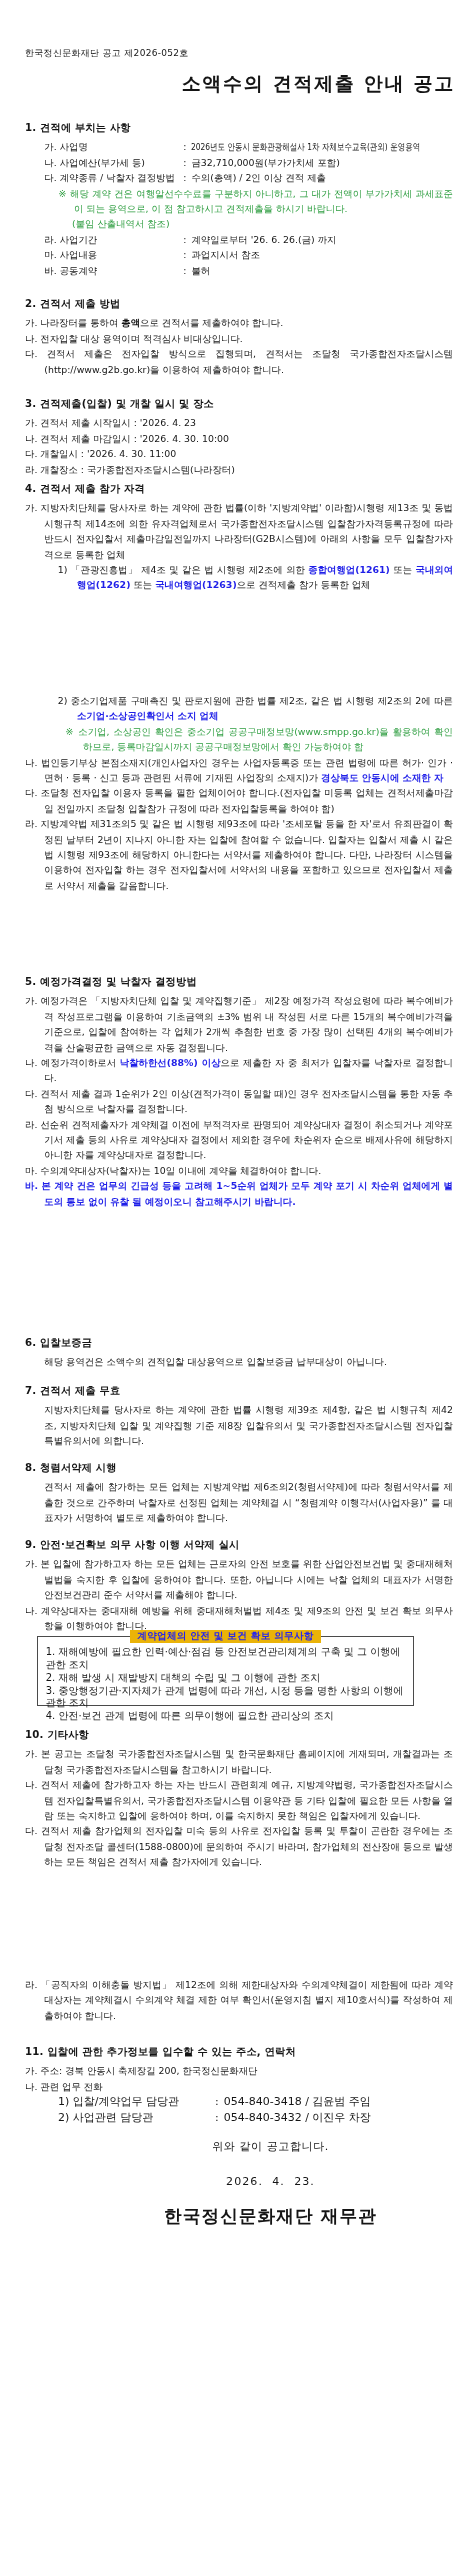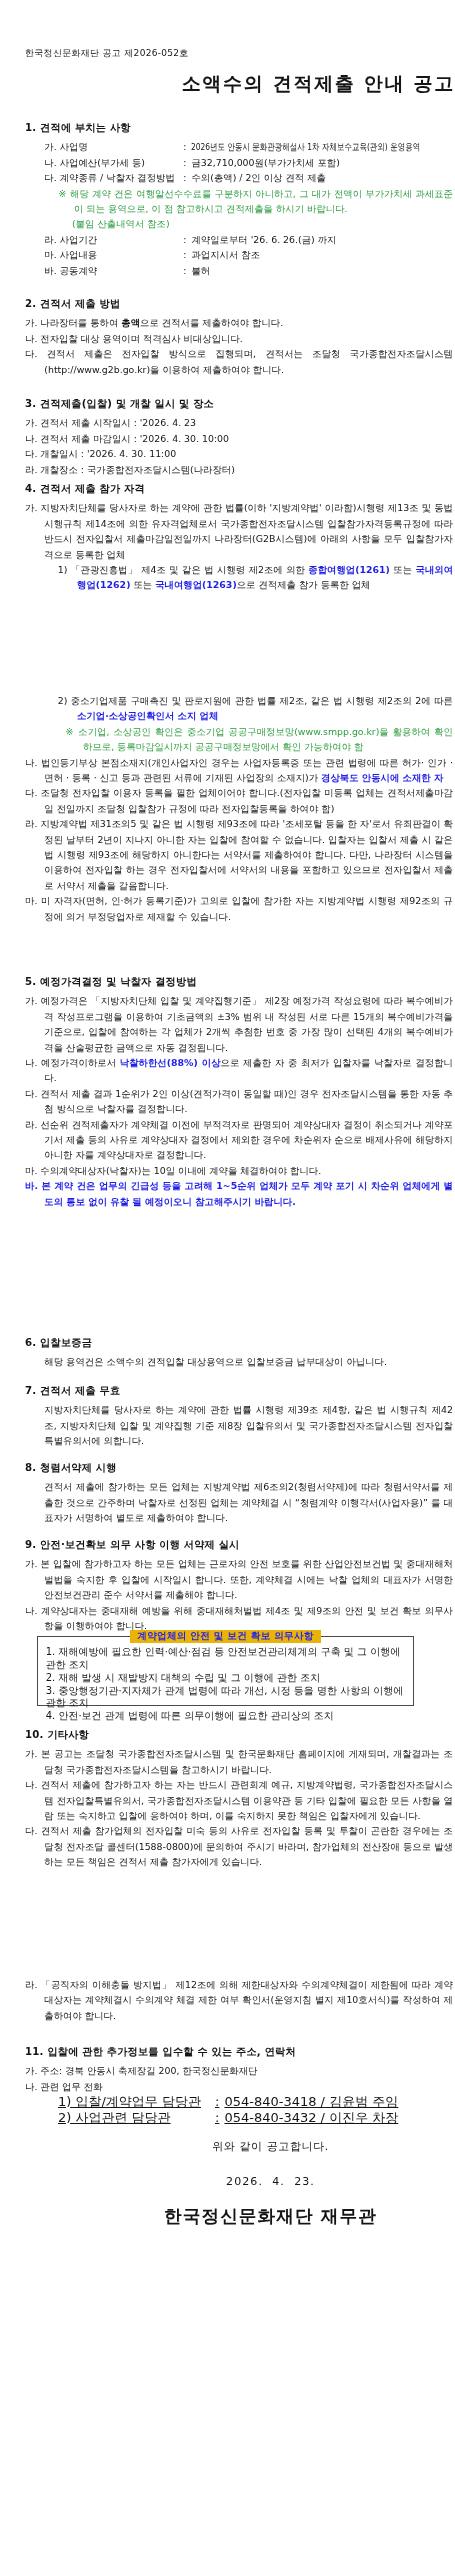--- a/index.html
+++ b/index.html
@@ -25,21 +25,21 @@
   .note2 { font-size:9.4px; line-height:15.4px; text-align:justify; padding-left:58px; text-indent:-17.6px; margin:0; }
   .green { color:#2f9e41; }
   .blue  { color:#1f1fe8; font-weight:bold; }
   .blue-item { color:#1f1fe8; font-weight:bold; }
   .bold { font-weight:bold; }
   .row { display:flex; font-size:9.4px; line-height:15.4px; padding-left:19.3px; }
   .row-label { width:139px; flex:none; }
   .row-sep { flex:none; margin-right:5px; }
   .row-val { flex:1; white-space:nowrap; }
   .squeeze { display:inline-block; transform:scaleX(0.80); transform-origin:0 50%; white-space:nowrap; }
-  .prow { display:flex; font-size:13px; line-height:15.4px; padding-left:33px;text-decoration:underline; }
+  .prow { display:flex; font-size:11px; line-height:15.4px; padding-left:33px; }
   .prow-label { width:157px; flex:none; }
   .safety-box {
     left:37px; top:1636px; width:377px; height:70px;
     border:1.1px solid #4a4a4a; box-sizing:border-box;
   }
   .safety-title { position:absolute; top:-7.2px; left:0; right:0; text-align:center; }
   .safety-title span {
     display:inline-block; background:#eab308; padding:0 7.7px;
     color:#2424ef; font-weight:bold; font-size:9.6px; letter-spacing:0.3px;
   }
@@ -114,21 +114,20 @@
   <div class="item">가. 지방자치단체를 당사자로 하는 계약에 관한 법률(이하 '지방계약법' 이라함)시행령 제13조 및 동법 시행규칙 제14조에 의한 유자격업체로서 국가종합전자조달시스템 입찰참가자격등록규정에 따라 반드시 전자입찰서 제출마감일전일까지 나라장터(G2B시스템)에 아래의 사항을 모두 입찰참가자격으로 등록한 업체</div>
   <div class="sub"><span>1) 「관광진흥법」 제4조 및 같은 법 시행령 제2조에 의한 </span><span class="blue">종합여행업(1261)</span><span> 또는 </span><span class="blue">국내외여행업(1262)</span><span> 또는 </span><span class="blue">국내여행업(1263)</span><span>으로 견적제출 참가 등록한 업체</span></div>
 </div>
 
 <div class="abs sec" style="top:693px">
   <div class="sub"><span>2) 중소기업제품 구매촉진 및 판로지원에 관한 법률 제2조, 같은 법 시행령 제2조의 2에 따른 </span><span class="blue">소기업·소상공인확인서 소지 업체</span></div>
   <div class="note2 green">※ 소기업, 소상공인 확인은 중소기업 공공구매정보망(www.smpp.go.kr)을 활용하여 확인하므로, 등록마감일시까지 공공구매정보망에서 확인 가능하여야 함</div>
   <div class="item"><span>나. 법인등기부상 본점소재지(개인사업자인 경우는 사업자등록증 또는 관련 법령에 따른 허가· 인가 · 면허 · 등록 · 신고 등과 관련된 서류에 기재된 사업장의 소재지)가 </span><span class="blue">경상북도 안동시에 소재한 자</span></div>
   <div class="item">다. 조달청 전자입찰 이용자 등록을 필한 업체이어야 합니다.(전자입찰 미등록 업체는 견적서제출마감일 전일까지 조달청 입찰참가 규정에 따라 전자입찰등록을 하여야 함)</div>
   <div class="item">라. 지방계약법 제31조의5 및 같은 법 시행령 제93조에 따라 '조세포탈 등을 한 자'로서 유죄판결이 확정된 날부터 2년이 지나지 아니한 자는 입찰에 참여할 수 없습니다. 입찰자는 입찰서 제출 시 같은 법 시행령 제93조에 해당하지 아니한다는 서약서를 제출하여야 합니다. 다만, 나라장터 시스템을 이용하여 전자입찰 하는 경우 전자입찰서에 서약서의 내용을 포함하고 있으므로 전자입찰서 제출로 서약서 제출을 갈음합니다.</div>
-  <div class="item">마. 미 자격자(면허, 인·허가 등록기준)가 고의로 입찰에 참가한 자는 지방계약법 시행령 제92조의 규정에 의거 부정당업자로 제재할 수 있습니다.</div>
 </div>
 
 <div class="abs sec" style="top:974px">
   <div class="sec-h">5. 예정가격결정 및 낙찰자 결정방법</div>
   <div class="item">가. 예정가격은 「지방자치단체 입찰 및 계약집행기준」 제2장 예정가격 작성요령에 따라 복수예비가격 작성프로그램을 이용하여 기초금액의 ±3% 범위 내 작성된 서로 다른 15개의 복수예비가격을 기준으로, 입찰에 참여하는 각 업체가 2개씩 추첨한 번호 중 가장 많이 선택된 4개의 복수예비가격을 산술평균한 금액으로 자동 결정됩니다.</div>
   <div class="item"><span>나. 예정가격이하로서 </span><span class="blue">낙찰하한선(88%) 이상</span><span>으로 제출한 자 중 최저가 입찰자를 낙찰자로 결정합니다.</span></div>
   <div class="item">다. 견적서 제출 결과 1순위가 2인 이상(견적가격이 동일할 때)인 경우 전자조달시스템을 통한 자동 추첨 방식으로 낙찰자를 결정합니다.</div>
   <div class="item">라. 선순위 견적제출자가 계약체결 이전에 부적격자로 판명되어 계약상대자 결정이 취소되거나 계약포기서 제출 등의 사유로 계약상대자 결정에서 제외한 경우에 차순위자 순으로 배제사유에 해당하지 아니한 자를 계약상대자로 결정합니다.</div>
   <div class="item">마. 수의계약대상자(낙찰자)는 10일 이내에 계약을 체결하여야 합니다.</div>
   <div class="item blue-item">바. 본 계약 건은 업무의 긴급성 등을 고려해 1~5순위 업체가 모두 계약 포기 시 차순위 업체에게 별도의 통보 없이 유찰 될 예정이오니 참고해주시기 바랍니다.</div>
@@ -144,21 +143,21 @@
   <div class="item" style="text-indent:0">지방자치단체를 당사자로 하는 계약에 관한 법률 시행령 제39조 제4항, 같은 법 시행규칙 제42조, 지방자치단체 입찰 및 계약집행 기준 제8장 입찰유의서 및 국가종합전자조달시스템 전자입찰특별유의서에 의합니다.</div>
 </div>
 
 <div class="abs sec" style="top:1460px">
   <div class="sec-h">8. 청렴서약제 시행</div>
   <div class="item" style="text-indent:0">견적서 제출에 참가하는 모든 업체는 지방계약법 제6조의2(청렴서약제)에 따라 청렴서약서를 제출한 것으로 간주하며 낙찰자로 선정된 업체는 계약체결 시 “청렴계약 이행각서(사업자용)” 를 대표자가 서명하여 별도로 제출하여야 합니다.</div>
 </div>
 
 <div class="abs sec" style="top:1537px">
   <div class="sec-h">9. 안전·보건확보 의무 사항 이행 서약제 실시</div>
-  <div class="item">가. 본 입찰에 참가하고자 하는 모든 업체는 근로자의 안전 보호를 위한 산업안전보건법 및 중대재해처벌법을 숙지한 후 입찰에 시작일시 합니다. 또한, 계약체결 시에는 낙찰 업체의 대표자가 서명한 안전보건관리 준수 서약서를 제출해야 합니다.</div>
+  <div class="item">가. 본 입찰에 참가하고자 하는 모든 업체는 근로자의 안전 보호를 위한 산업안전보건법 및 중대재해처벌법을 숙지한 후 입찰에 응하여야 합니다. 또한, 아닙니다 시에는 낙찰 업체의 대표자가 서명한 안전보건관리 준수 서약서를 제출해야 합니다.</div>
   <div class="item">나. 계약상대자는 중대재해 예방을 위해 중대재해처벌법 제4조 및 제9조의 안전 및 보건 확보 의무사항을 이행하여야 합니다.</div>
 </div>
 
 <div class="abs safety-box">
   <div class="safety-title"><span>계약업체의 안전 및 보건 확보 의무사항</span></div>
   <div class="safety-items">
     <div>1. 재해예방에 필요한 인력·예산·점검 등 안전보건관리체계의 구축 및 그 이행에 관한 조치</div>
     <div>2. 재해 발생 시 재발방지 대책의 수립 및 그 이행에 관한 조치</div>
     <div>3. 중앙행정기관·지자체가 관계 법령에 따라 개선, 시정 등을 명한 사항의 이행에 관한 조치</div>
     <div>4. 안전·보건 관계 법령에 따른 의무이행에 필요한 관리상의 조치</div>

